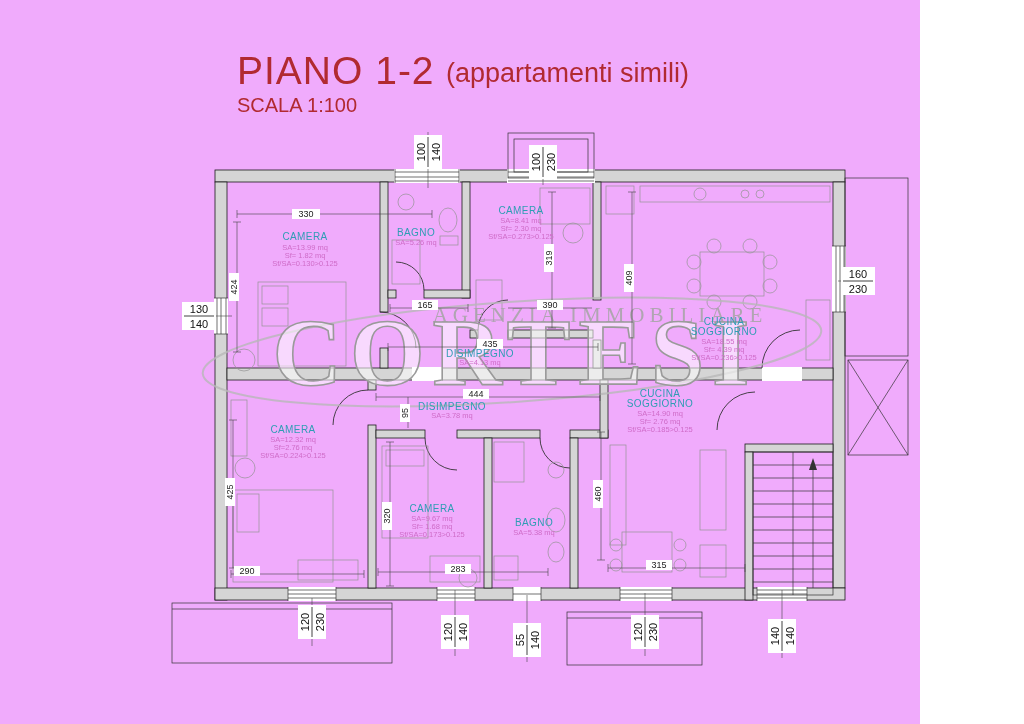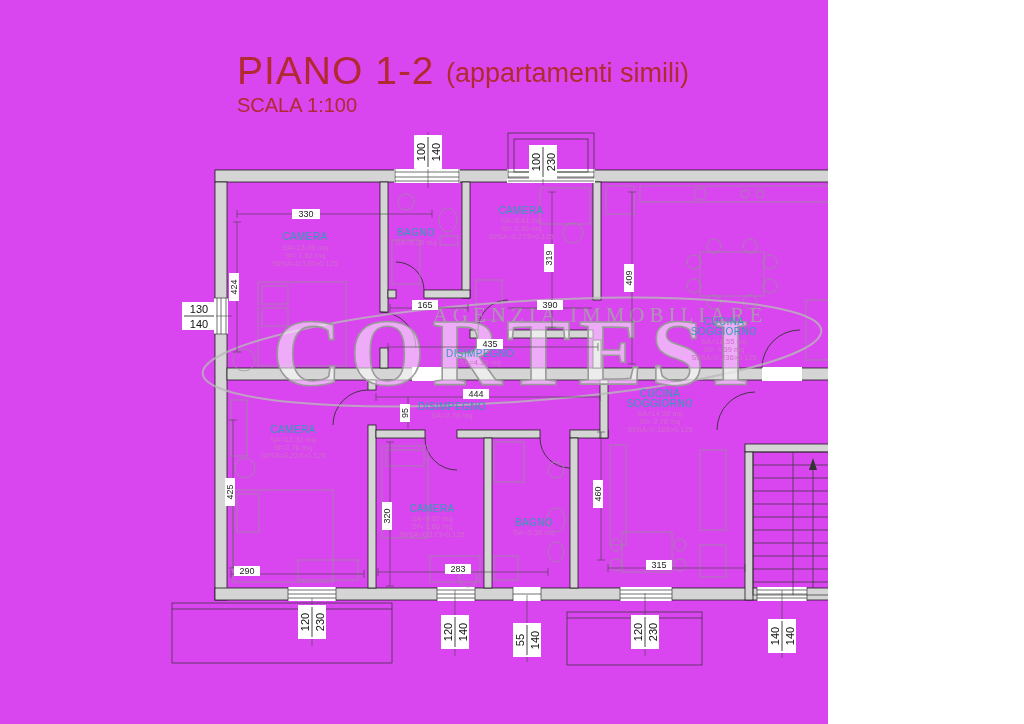--- a/index.html
+++ b/index.html
@@ -1,16 +1,16 @@
 <!DOCTYPE html>
 <html><head>
 <meta charset="utf-8">
 <style>
   html,body{margin:0;padding:0;background:#fff;}
-  .page{position:relative;width:828px;height:724px;background:#d946ef;overflow:hidden;
+  .page{position:relative;width:920px;height:724px;background:#f0abfc;overflow:hidden;
         font-family:"Liberation Sans",sans-serif;}
   svg text{font-family:"Liberation Sans",sans-serif;}
   .t-main{font-size:39px;fill:#b12a31;letter-spacing:1px;}
   .t-suffix{font-size:27px;fill:#b12a31;}
   .t-scale{font-size:20px;fill:#b12a31;}
   .room{font-size:10px;fill:#2f9db4;letter-spacing:.4px;}
   .area{font-size:7.5px;fill:#cf6cc8;}
   .dim{font-size:9px;fill:#222;}
   .frac{font-size:11px;fill:#111;}
   .wm-ag{font-family:"Liberation Serif",serif;font-size:21px;fill:#a5a5a5;letter-spacing:5px;}

